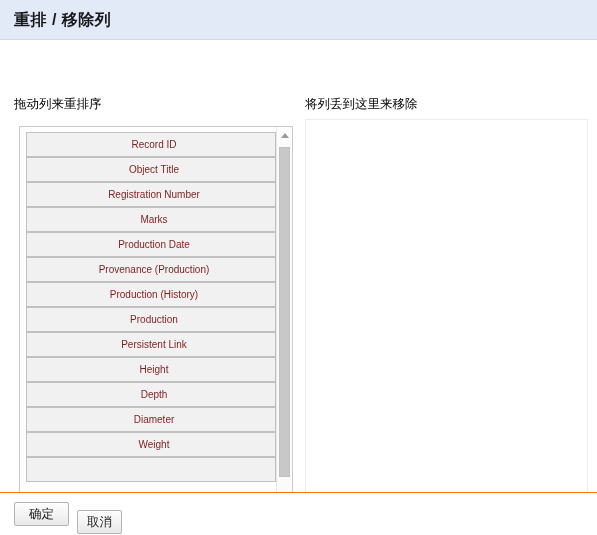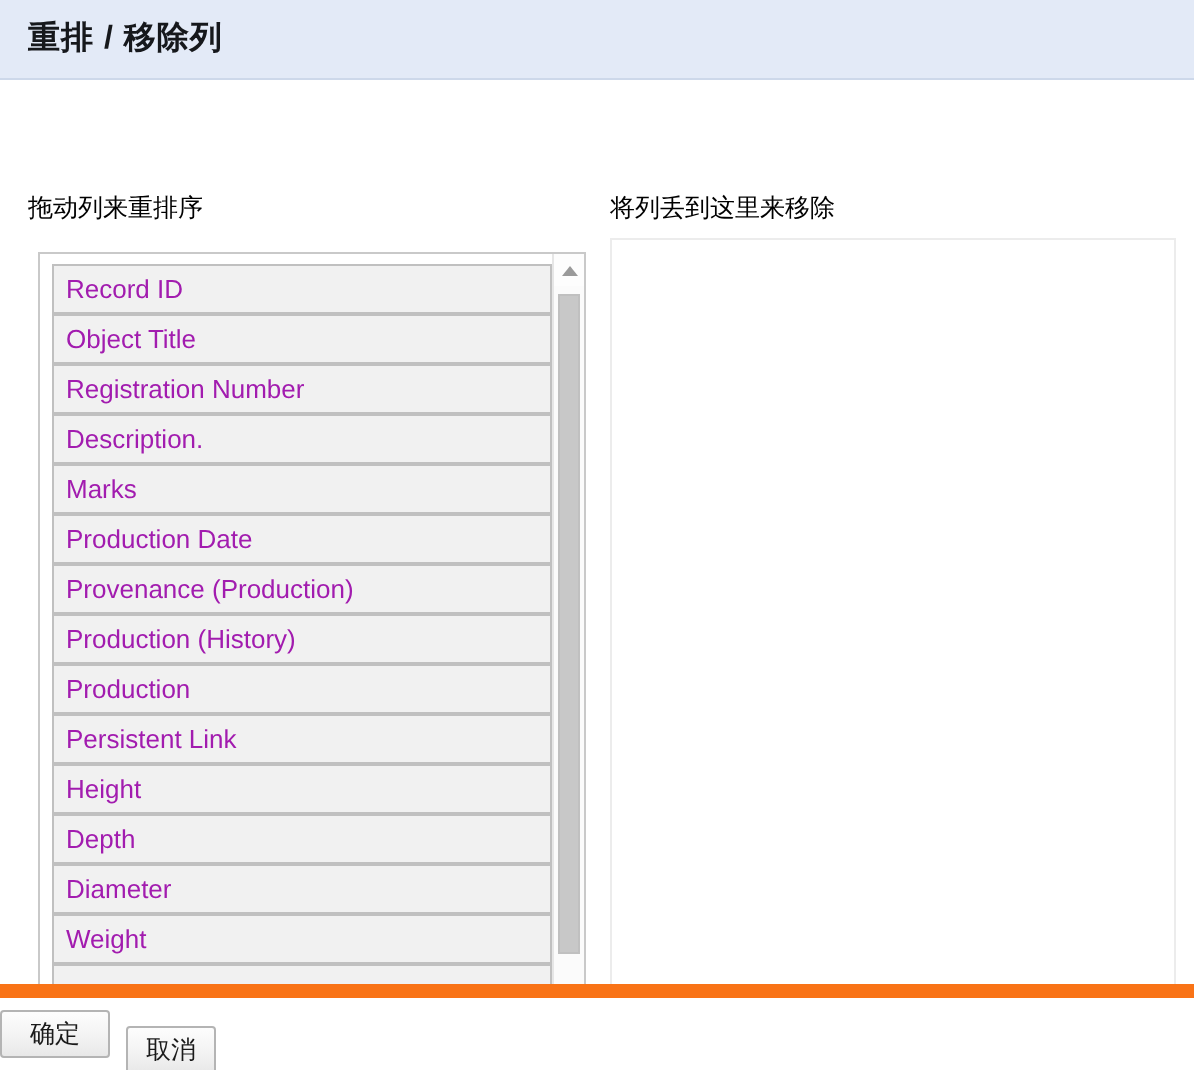--- a/index.html
+++ b/index.html
@@ -77,25 +77,26 @@
     box-sizing: border-box;
   }
   .list-item {
     height: 25px;
     line-height: 24px;
     margin-bottom: 0px;
     border: 1px solid #c0c0c0;
     background: #f1f1f1;
     box-sizing: border-box;
     padding-left: 6px;
-    font-size: 13px;
-    color: #a21caf;
+    font-size: 10px;
+    color: #7f1d1d;
     white-space: nowrap;
     overflow: hidden;
     cursor: move;
+    text-align: center;
   }
   
   .scrollbar {
     position: absolute;
     right: 0px;
     top: 0px;
     width: 16px;
     height: 390px;
     background: #fbfbfb;
     border-left: 1px solid #e6e6e6;
@@ -145,24 +146,25 @@
     box-sizing: border-box;
   }
   
   .dialog-footer {
     position: absolute;
     left: 0;
     bottom: 0;
     width: 597px;
     height: 43px;
     background: #ffffff;
-    border-top: 7px solid #f97316;
+    border-top: 1px solid #f97316;
     box-sizing: border-box;
     display: flex;
     align-items: center;
+    padding-left: 14px;
     gap: 8px;
   }
   .btn {
     font-family: "Liberation Sans", "DejaVu Sans", sans-serif;
     font-size: 12.5px;
     color: #1a1a1a;
     background: linear-gradient(to bottom, #fdfdfd 0%, #f3f3f3 55%, #e8e8e8 100%);
     border: 1px solid #b4b4b4;
     border-radius: 2px;
     height: 24px;
@@ -185,21 +187,20 @@
   <div class="dialog-body">
 
     <div class="panel-label label-left">拖动列来重排序</div>
     <div class="panel-label label-right">将列丢到这里来移除</div>
 
     <div class="list-box">
       <div class="list-inner">
           <div class="list-item">Record ID</div>
           <div class="list-item">Object Title</div>
           <div class="list-item">Registration Number</div>
-          <div class="list-item">Description.</div>
           <div class="list-item">Marks</div>
           <div class="list-item">Production Date</div>
           <div class="list-item">Provenance (Production)</div>
           <div class="list-item">Production (History)</div>
           <div class="list-item">Production</div>
           <div class="list-item">Persistent Link</div>
           <div class="list-item">Height</div>
           <div class="list-item">Depth</div>
           <div class="list-item">Diameter</div>
           <div class="list-item">Weight</div>

